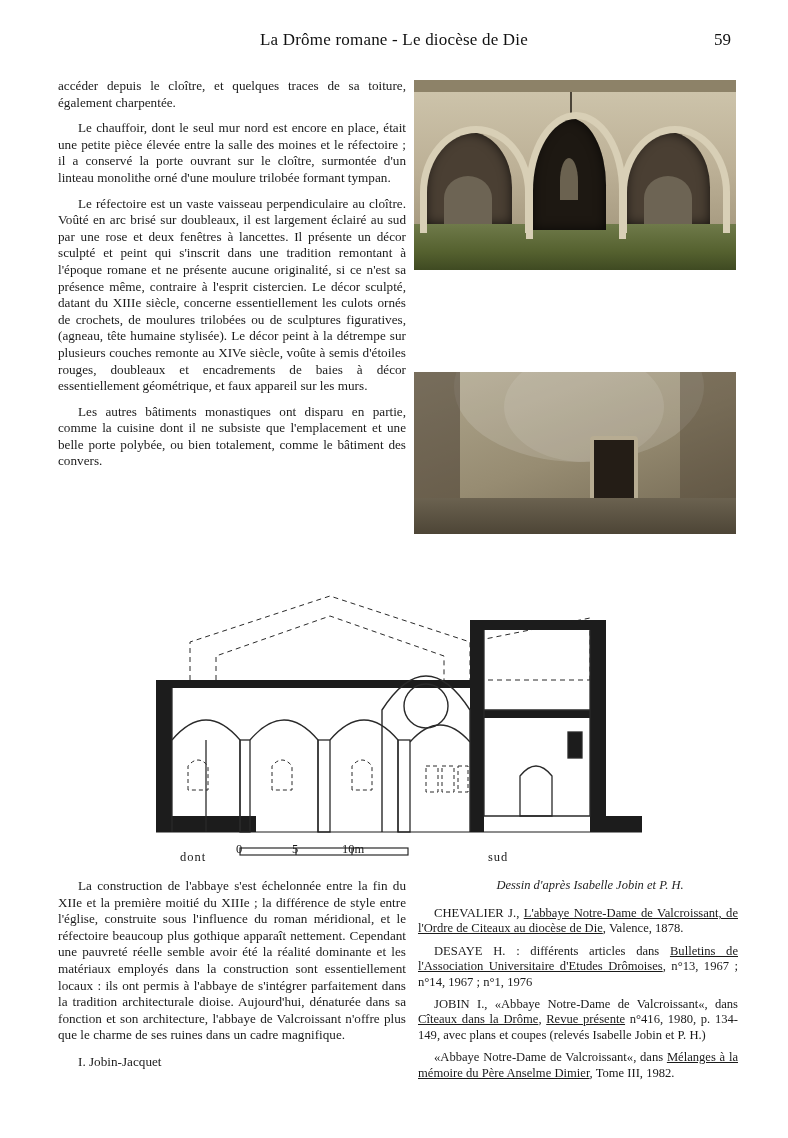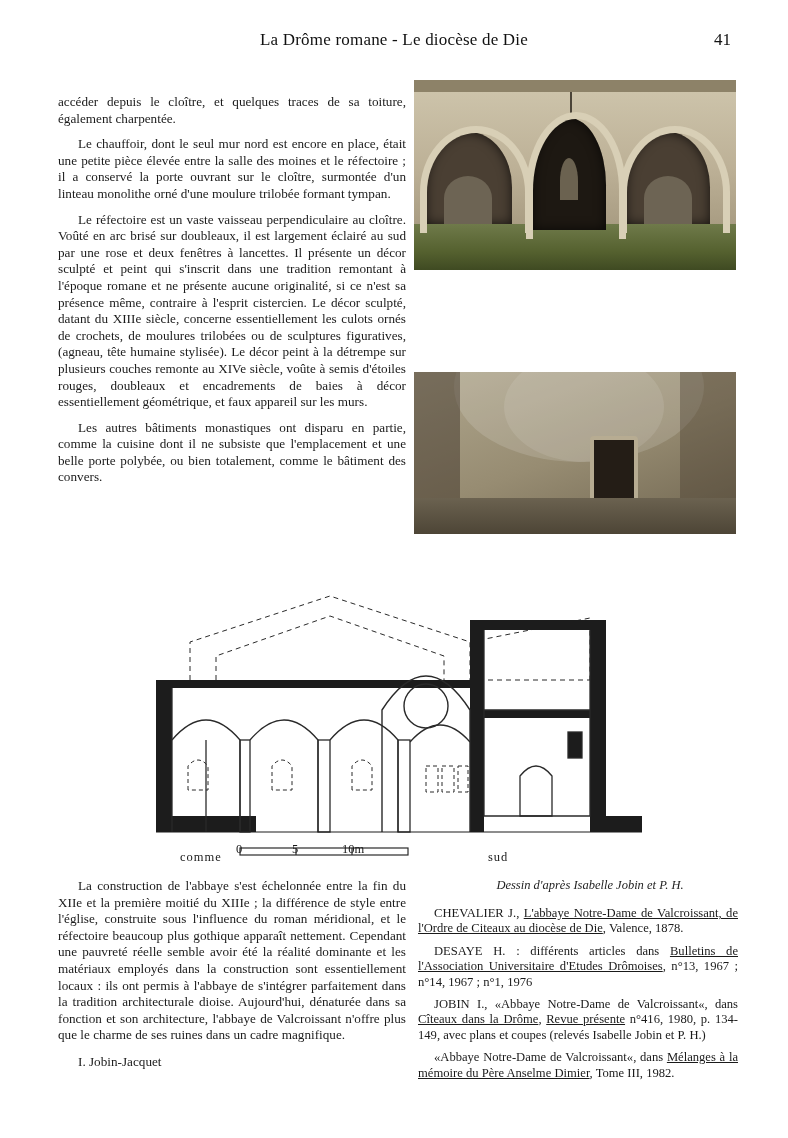--- a/index.html
+++ b/index.html
@@ -49,21 +49,21 @@
   .col-left {
     position: absolute;
     left: 58px;
     top: 78px;
     width: 348px;
     font-size: 13.2px;
     line-height: 16.6px;
     text-align: justify;
   }
   .col-left p {
-    margin: 16px 0 0 0;
+    margin: 0 0 0 0;
     font-family: Liberation Serif, serif;
   }
   .col-left p.indent {
     text-indent: 20px;
     margin-top: 9px;
   }
   
   .photo {
     position: absolute;
     background: #8b7f6e;
@@ -191,21 +191,21 @@
   .biblio p { margin: 0 0 7px 0; text-indent: 16px; }
   .u { text-decoration: underline; }
 </style>
 </head>
 <body>
 
 <div class="page">
 
   <div class="header">
     <div class="header-title">La Drôme romane - Le diocèse de Die</div>
-    <div class="page-number">41</div>
+    <div class="page-number">59</div>
   </div>
 
   <div class="col-left">
     <p>accéder depuis le cloître, et quelques traces de sa toiture, également charpentée.</p>
     <p class="indent">Le chauffoir, dont le seul mur nord est encore en place, était une petite pièce élevée entre la salle des moines et le réfectoire ; il a conservé la porte ouvrant sur le cloître, surmontée d'un linteau monolithe orné d'une moulure trilobée formant tympan.</p>
     <p class="indent">Le réfectoire est un vaste vaisseau perpendiculaire au cloître. Voûté en arc brisé sur doubleaux, il est largement éclairé au sud par une rose et deux fenêtres à lancettes. Il présente un décor sculpté et peint qui s'inscrit dans une tradition remontant à l'époque romane et ne présente aucune originalité, si ce n'est sa présence même, contraire à l'esprit cistercien. Le décor sculpté, datant du XIIIe siècle, concerne essentiellement les culots ornés de crochets, de moulures trilobées ou de sculptures figuratives, (agneau, tête humaine stylisée). Le décor peint à la détrempe sur plusieurs couches remonte au XIVe siècle, voûte à semis d'étoiles rouges, doubleaux et encadrements de baies à décor essentiellement géométrique, et faux appareil sur les murs.</p>
     <p class="indent">Les autres bâtiments monastiques ont disparu en partie, comme la cuisine dont il ne subsiste que l'emplacement et une belle porte polybée, ou bien totalement, comme le bâtiment des convers.</p>
   </div>
 
   <div class="photo" id="photo-top">
@@ -299,21 +299,21 @@
 
       <g stroke="#2a2a2a" stroke-width="1.2" fill="none">
         <rect x="120" y="288" width="168" height="7"></rect>
         <path d="M176 288 L176 295"></path>
         <path d="M232 288 L232 295"></path>
       </g>
     </svg>
     <div style="position:absolute; left:116px; top:282px; font-size:12.5px;">0</div>
     <div style="position:absolute; left:172px; top:282px; font-size:12.5px;">5</div>
     <div style="position:absolute; left:222px; top:282px; font-size:12.5px;text-align:right;">10m</div>
-    <div style="position:absolute; left:60px; top:290px; font-size:12.5px; letter-spacing:1px;">comme</div>
+    <div style="position:absolute; left:60px; top:290px; font-size:12.5px; letter-spacing:1px;">dont</div>
     <div style="position:absolute; left:368px; top:290px; font-size:12.5px; letter-spacing:1px;">sud</div>
   </div>
 
   <div class="caption-drawing">Dessin d'après Isabelle Jobin et P. H.</div>
 
   <div class="bottom-left">
     <p>La construction de l'abbaye s'est échelonnée entre la fin du XIIe et la première moitié du XIIIe ; la différence de style entre l'église, construite sous l'influence du roman méridional, et le réfectoire beaucoup plus gothique apparaît nettement. Cependant une pauvreté réelle semble avoir été la réalité dominante et les matériaux employés dans la construction sont essentiellement locaux : ils ont permis à l'abbaye de s'intégrer parfaitement dans la tradition architecturale dioise. Aujourd'hui, dénaturée dans sa fonction et son architecture, l'abbaye de Valcroissant n'offre plus que le charme de ses ruines dans un cadre magnifique.</p>
     <div class="signature">I. Jobin-Jacquet</div>
   </div>
 

